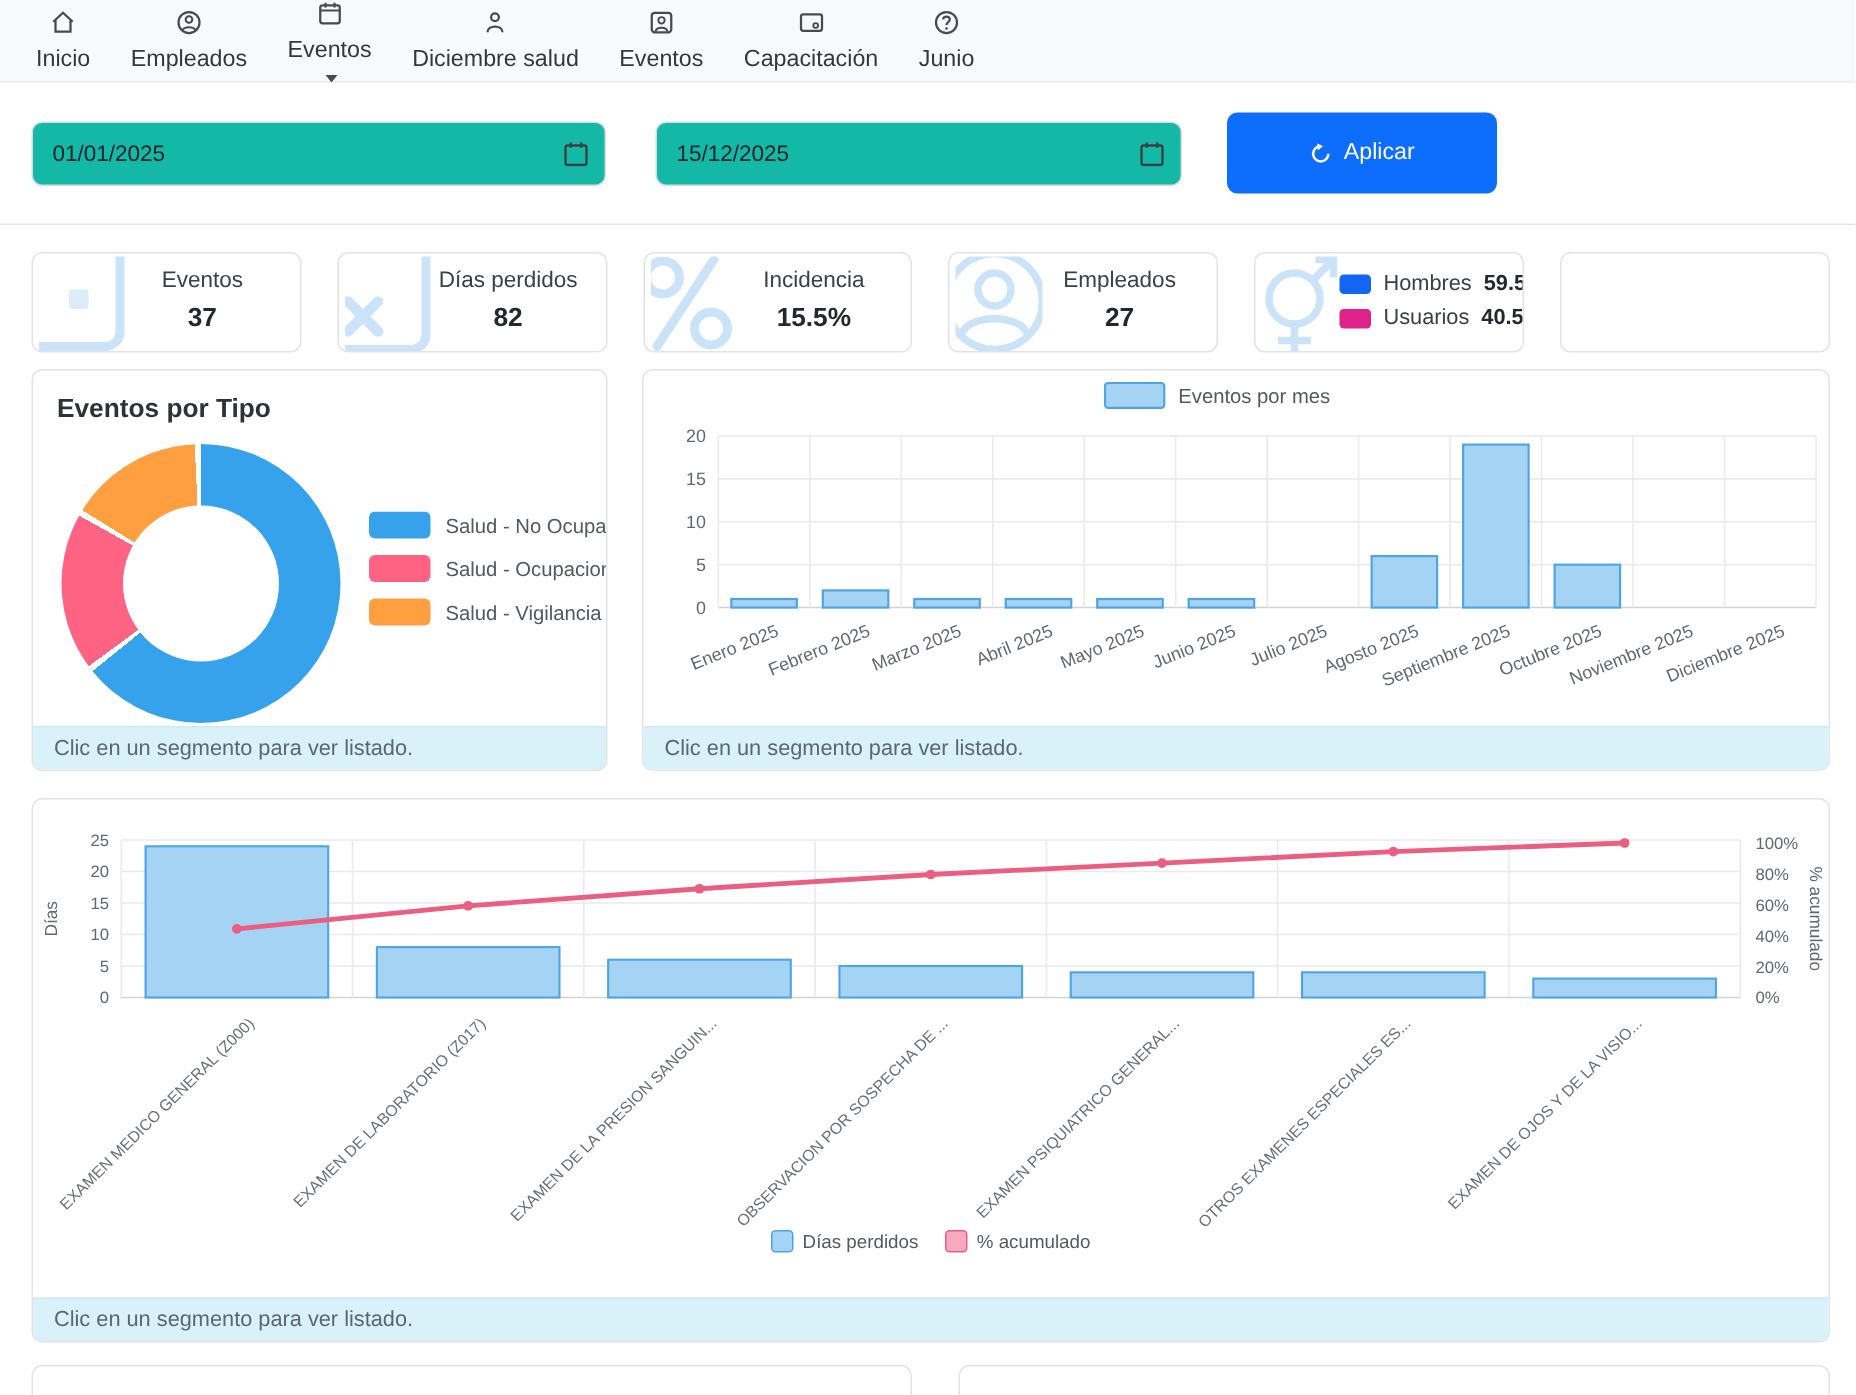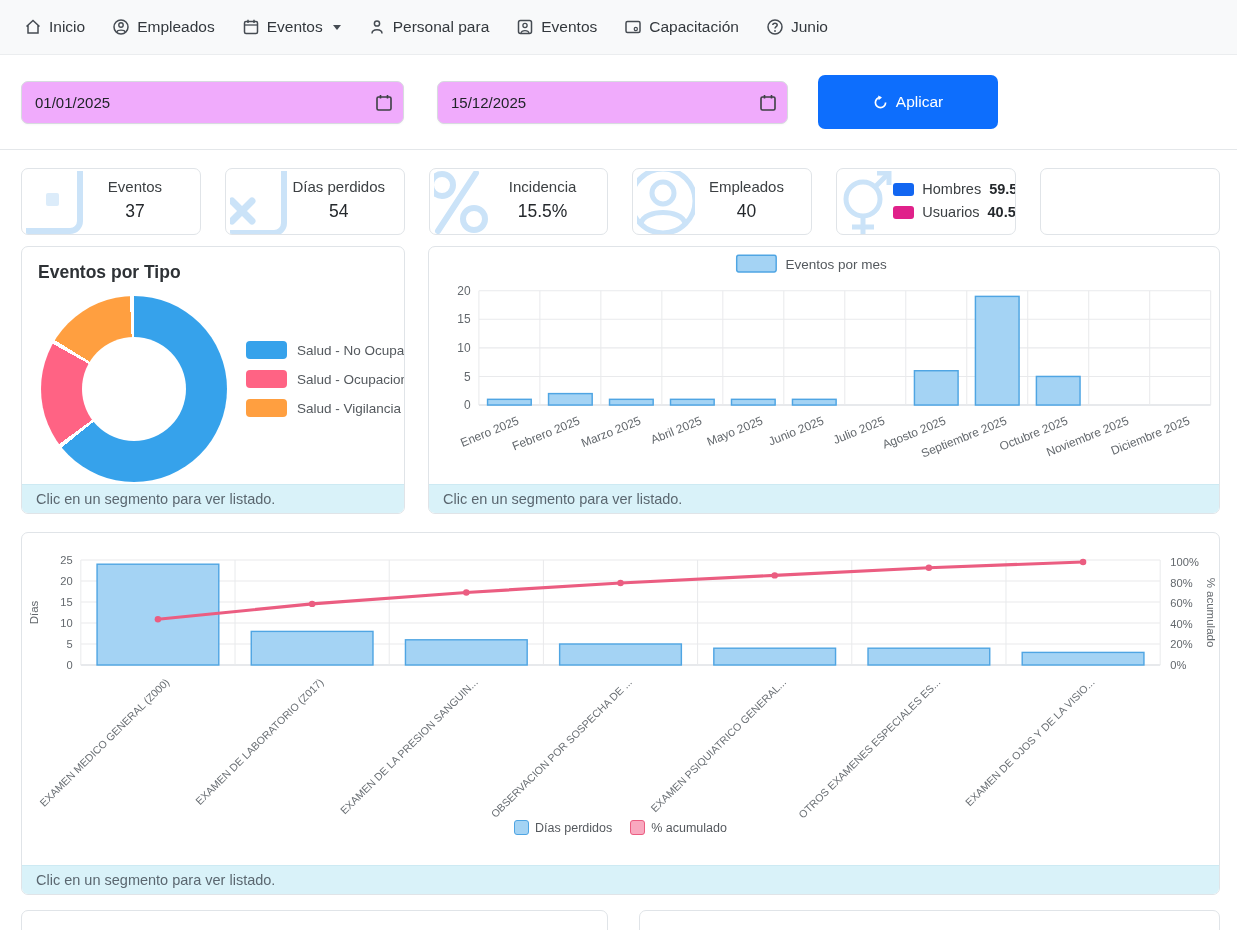--- a/index.html
+++ b/index.html
@@ -8,30 +8,30 @@
     width:1237px; height:930px; overflow:hidden; background:#fff;
     font-family:"Liberation Sans","DejaVu Sans",sans-serif; color:#212529;
   }
   
   .navbar {
     display:flex; align-items:center; gap:27px;
     background:#f8f9fa; border-bottom:1px solid #ebedef;
     padding:14px 24px; height:55px;
   }
   .nav-item { display:flex; align-items:center; gap:7px; font-size:15.5px;
-    color:#33383d; cursor:pointer; white-space:nowrap; }
+    color:#33383d; cursor:pointer; white-space:nowrap;flex-direction:column; }
   .nav-item svg { stroke:#454b52; }
   .caret { width:0; height:0; border-left:4.5px solid transparent;
     border-right:4.5px solid transparent; border-top:5px solid #454b52; margin-left:3px; }
   
   .filters { display:flex; align-items:center; margin:20px 17px 0 21px; }
   .date-box { position:relative; }
   .date-input {
     height:43px; border:1px solid #d7dbdf; border-radius:7px; font-size:15px;
-    padding:0 40px 0 13px; color:#212529; background:#f0abfc; outline:none;
+    padding:0 40px 0 13px; color:#212529; background:#14b8a6; outline:none;
     box-shadow:0 1px 2px rgba(0,0,0,0.03);
     font-family:"Liberation Sans","DejaVu Sans",sans-serif;
   }
   .date-1 { width:383px; }
   .date-2 { width:351px; margin-left:33px; }
   .cal-glyph { position:absolute; right:12px; top:13px; }
   .apply-btn {
     margin-left:30px; width:180px; height:54px; border:none; border-radius:7px;
     background:#0d6efd; color:#fff; font-size:15.5px; cursor:pointer;
     display:flex; align-items:center; justify-content:center; gap:8px;
@@ -39,21 +39,21 @@
   }
   hr.divider { border:none; border-top:1px solid #e4e7ea; margin:20px 0 18px 0; }
   
   .stats-grid { display:grid; grid-template-columns:repeat(6,1fr); gap:24px;
     margin:0 17px 0 21px; }
   .stat-card { position:relative; height:67px; border:1px solid #e0e4e8;
     border-radius:7px; background:#fff; overflow:hidden; }
   .stat-ghost { position:absolute; left:4px; top:2px; opacity:1; pointer-events:none; }
   .stat-body { position:absolute; left:56px; right:8px; top:9px; text-align:center; }
   .stat-title { font-size:15px; color:#3c4043; }
-  .stat-value { font-size:17.5px; font-weight:400; color:#24282c; margin-top:6px; }
+  .stat-value { font-size:17.5px; font-weight:700; color:#24282c; margin-top:6px; }
   .gender-rows { position:absolute; left:56px; top:12px; right:0; }
   .gender-row { display:flex; align-items:center; gap:8px; margin-bottom:7px; }
   .gender-swatch { width:21px; height:13px; border-radius:3px; flex:0 0 auto; }
   .gender-label { font-size:14.5px; color:#3c4043; width:62px; }
   .gender-value { font-size:14.5px; font-weight:700; color:#24282c; }
   
   .charts-row { display:grid; grid-template-columns:384px 1fr; gap:23px;
     margin:11px 17px 0 21px; }
   .card { border:1px solid #e0e4e8; border-radius:7px; background:#fff;
     display:flex; flex-direction:column; overflow:hidden; }
@@ -111,21 +111,21 @@
         <line x1="2.5" y1="7" x2="15.5" y2="7" stroke-width="1.3"></line>
       </svg>
       <span>Eventos</span>
       <span class="caret"></span>
     </div>
     <div class="nav-item">
       <svg width="18" height="18" viewBox="0 0 18 18">
         <circle cx="9" cy="5.5" r="2.6" fill="none" stroke-width="1.5"></circle>
         <path d="M4 15.5 C4 10.5 14 10.5 14 15.5" fill="none" stroke-width="1.5"></path>
       </svg>
-      <span>Personal para</span>
+      <span>Diciembre salud</span>
     </div>
     <div class="nav-item">
       <svg width="18" height="18" viewBox="0 0 18 18">
         <rect x="2.5" y="2.5" width="13" height="13" rx="2" fill="none" stroke-width="1.5"></rect>
         <circle cx="9" cy="7.5" r="2.1" fill="none" stroke-width="1.3"></circle>
         <path d="M5 15 C5.6 11.7 12.4 11.7 13 15" fill="none" stroke-width="1.3"></path>
       </svg>
       <span>Eventos</span>
     </div>
     <div class="nav-item">
@@ -184,21 +184,21 @@
         <div class="stat-value">37</div>
       </div>
     </div>
     <div class="stat-card">
       <svg class="stat-ghost" width="58" height="64" viewBox="0 0 58 64" style="stroke:#cbe3f8">
         <rect x="-14" y="-16" width="68" height="78" rx="10" fill="none" stroke-width="6"></rect>
         <path d="M2 30 L22 50 M22 30 L2 50" fill="none" stroke-width="7" stroke-linecap="round"></path>
       </svg>
       <div class="stat-body">
         <div class="stat-title">Días perdidos</div>
-        <div class="stat-value">54</div>
+        <div class="stat-value">82</div>
       </div>
     </div>
     <div class="stat-card">
       <svg class="stat-ghost" width="58" height="64" viewBox="0 0 58 64" style="stroke:#cbe3f8">
         <circle cx="8" cy="14" r="11" fill="none" stroke-width="6"></circle>
         <circle cx="40" cy="48" r="11" fill="none" stroke-width="6"></circle>
         <line x1="42" y1="2" x2="4" y2="60" stroke-width="6" stroke-linecap="round"></line>
       </svg>
       <div class="stat-body">
         <div class="stat-title">Incidencia</div>
@@ -206,21 +206,21 @@
       </div>
     </div>
     <div class="stat-card">
       <svg class="stat-ghost" width="58" height="64" viewBox="0 0 58 64" style="stroke:#cbe3f8">
         <circle cx="26" cy="30" r="32" fill="none" stroke-width="5"></circle>
         <circle cx="26" cy="22" r="11" fill="none" stroke-width="5"></circle>
         <path d="M4 52 C8 38 44 38 48 52" fill="none" stroke-width="5"></path>
       </svg>
       <div class="stat-body">
         <div class="stat-title">Empleados</div>
-        <div class="stat-value">40</div>
+        <div class="stat-value">27</div>
       </div>
     </div>
     <div class="stat-card">
       <svg class="stat-ghost" width="58" height="64" viewBox="0 0 58 64" style="stroke:#cbe3f8">
         <circle cx="22" cy="28" r="17" fill="none" stroke-width="5"></circle>
         <line x1="22" y1="45" x2="22" y2="68" stroke-width="5"></line>
         <line x1="11" y1="56" x2="33" y2="56" stroke-width="5"></line>
         <line x1="34" y1="16" x2="46" y2="4" stroke-width="5"></line>
         <path d="M36 2 L48 2 L48 14" fill="none" stroke-width="5"></path>
       </svg>

